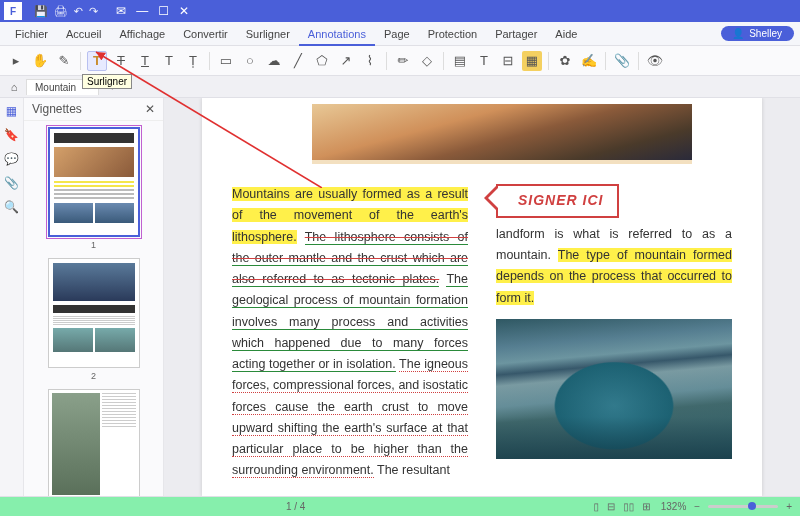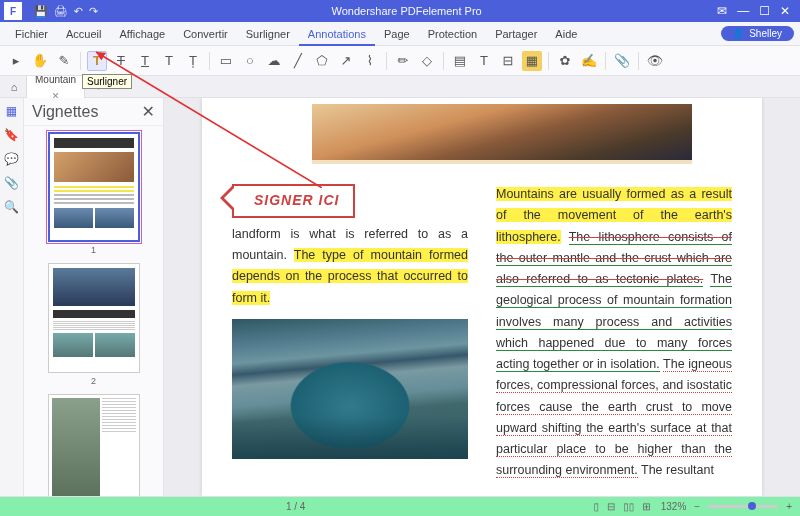--- a/index.html
+++ b/index.html
@@ -23,32 +23,32 @@
 
 .toolbar { height: 30px; background: #fafafc; display: flex; align-items: center; border-bottom: 1px solid #e0e0e6; padding: 0 6px; gap: 4px; position: relative; }
 .tbtn { width: 20px; height: 20px; display: flex; align-items: center; justify-content: center; color: #555; border-radius: 2px; font-size: 13px; }
 .tbtn.sel { background: #e7eaff; border: 1px solid #b8c0f0; }
 .tdiv { width: 1px; height: 18px; background: #ddd; margin: 0 2px; }
 .tooltip { position: absolute; top: 28px; left: 82px; background: #ffffe1; border: 1px solid #888; padding: 1px 4px; font-size: 10px; z-index: 10; }
 
 
 .tabbar { height: 22px; background: #f0f0f4; display: flex; align-items: center; border-bottom: 1px solid #e0e0e6; padding-left: 4px; gap: 2px; }
 .tabbar .home { width: 20px; text-align: center; color: #555; }
-.tab { background: #fff; border: 1px solid #ddd; border-bottom: none; padding: 2px 8px; font-size: 10px; display: flex; align-items: center; gap: 6px; color: #444; flex-direction: column; }
+.tab { background: #fff; border: 1px solid #ddd; border-bottom: none; padding: 2px 8px; font-size: 10px; display: flex; align-items: center; gap: 6px; color: #444; }
 .tab .x { color: #888; font-size: 9px; }
 .tabbar .plus { padding: 0 6px; color: #888; }
 
 
 .main { display: flex; height: calc(516px - 22px - 24px - 30px - 22px - 20px); }
 
 .siderail { width: 24px; background: #f5f5f8; border-right: 1px solid #e6e6ea; display: flex; flex-direction: column; align-items: center; gap: 10px; padding-top: 6px; color: #777; font-size: 12px; }
 .siderail .ic.act { color: #4a5fd9; }
 
 .thumbs { width: 140px; background: #fafafc; border-right: 1px solid #e6e6ea; display: flex; flex-direction: column; }
-.thumbs-hd { display: flex; align-items: center; justify-content: space-between; padding: 4px 8px; font-size: 16px; color: #555; border-bottom: 1px solid #eee; }
+.thumbs-hd { display: flex; align-items: center; justify-content: space-between; padding: 4px 8px; font-size: 12px; color: #555; border-bottom: 1px solid #eee; }
 .thumbs-body { flex: 1; overflow: auto; padding: 6px; }
 .thumb { margin-bottom: 8px; text-align: center; }
 .tbox { width: 92px; height: 110px; margin: 0 auto 3px; background: #fff; border: 1px solid #ccc; position: relative; overflow: hidden; }
 .tbox.sel { border: 2px solid #4a5fd9; outline: 1px solid #c060d0; outline-offset: 1px; }
 .tnum { font-size: 9px; color: #666; }
 
 
 .tb1-hd { height: 10px; background: #333; margin: 4px; }
 .tb1-img { height: 30px; margin: 0 4px; background: linear-gradient(135deg,#d4a06a,#8a5a3a); }
 .tb1-lines { margin: 4px; }
@@ -102,21 +102,20 @@
 <body>
 
 <div class="titlebar">
   <div class="logo">F</div>
   <div class="qat">
     <span>💾</span>
     <span>🖨</span>
     <span>↶</span>
     <span>↷</span>
   </div>
-  <div class="title">Wondershare PDFelement Pro</div>
   <div class="win">
     <span>✉</span>
     <span>—</span>
     <span>☐</span>
     <span>✕</span>
   </div>
 </div>
 
 <div class="menubar">
   <div class="mi">Fichier</div>
@@ -253,35 +252,35 @@
 
       </div>
     </div>
   </div>
 
   <div class="docwrap">
     <div class="page">
       <div class="topimg"></div>
       <div class="cols">
         <div class="col">
-          <div class="sign">SIGNER ICI</div><br>
-          <span>landform is what is referred to as a mountain. </span>
-          <span class="hl">The type of mountain formed depends on the process that occurred to form it.</span>
-          <div class="photo"></div>
-        </div>
-        <div class="col">
           <span class="hl">Mountains are usually formed as a result of the movement of the earth's lithosphere.</span>
           <span class="strike-red">The lithosphere consists of the outer mantle and the crust which are also referred to as tectonic plates.</span>
           <span> </span>
           <span class="ul-green">The geological process of mountain formation involves many process and activities which happened due to many forces acting together or in isolation.</span>
           <span> </span>
           <span class="ul-blue ul-red">The igneous forces, compressional forces, and isostatic forces cause the earth crust to move upward shifting the earth's surface at that particular place to be higher than the surrounding environment.</span>
           <span> </span>
           <span>The resultant</span>
         </div>
+        <div class="col">
+          <div class="sign">SIGNER ICI</div><br>
+          <span>landform is what is referred to as a mountain. </span>
+          <span class="hl">The type of mountain formed depends on the process that occurred to form it.</span>
+          <div class="photo"></div>
+        </div>
       </div>
     </div>
   </div>
 </div>
 
 <div class="status">
   <div class="mid"><span>1 / 4</span></div>
   <div class="vb">
     <span>▯</span>
     <span>⊟</span>

